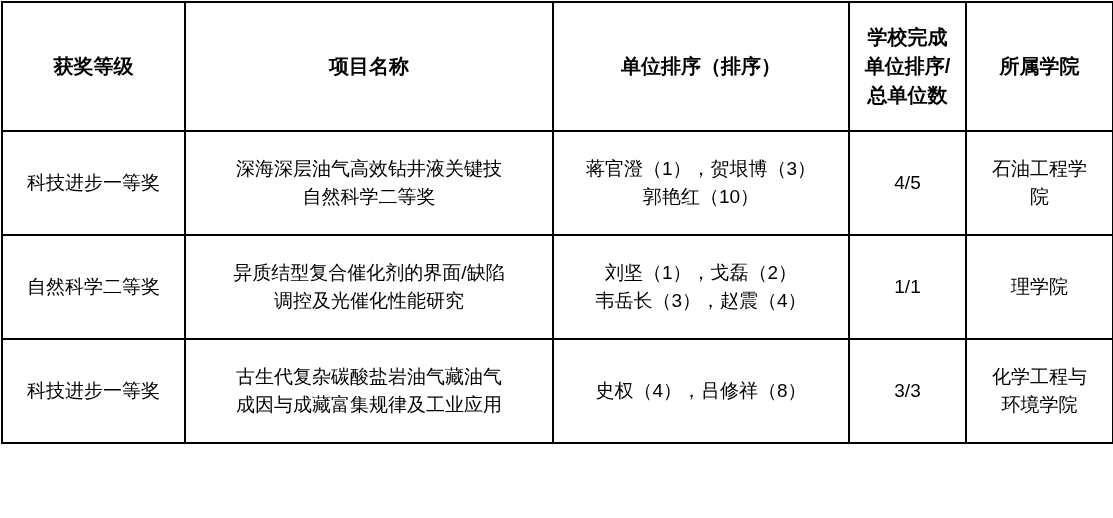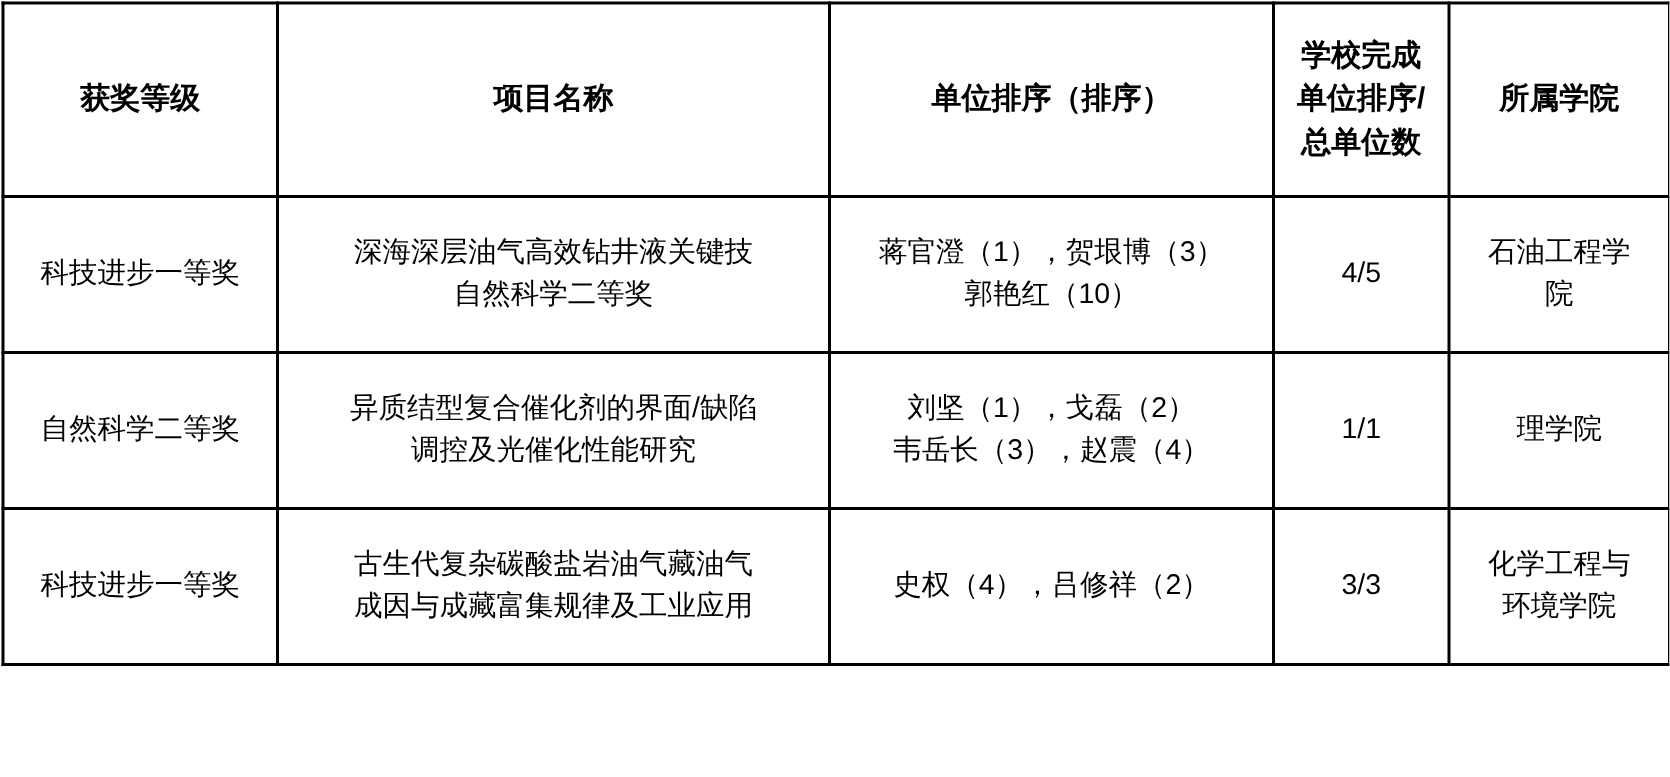--- a/index.html
+++ b/index.html
@@ -134,21 +134,21 @@
       </tr>
       <tr>
         <td>
             <span class="cell-text">科技进步一等奖</span>
           </td>
         <td>
             <span class="cell-text">古生代复杂碳酸盐岩油气藏油气
 成因与成藏富集规律及工业应用</span>
           </td>
         <td>
-            <span class="cell-text">史权（4），吕修祥（2）</span>
+            <span class="cell-text">史权（4），吕修祥（8）</span>
           </td>
         <td>
             <span class="cell-text">3/3</span>
           </td>
         <td>
             <span class="cell-text">化学工程与
 环境学院</span>
           </td>
       </tr>
     </tbody>

